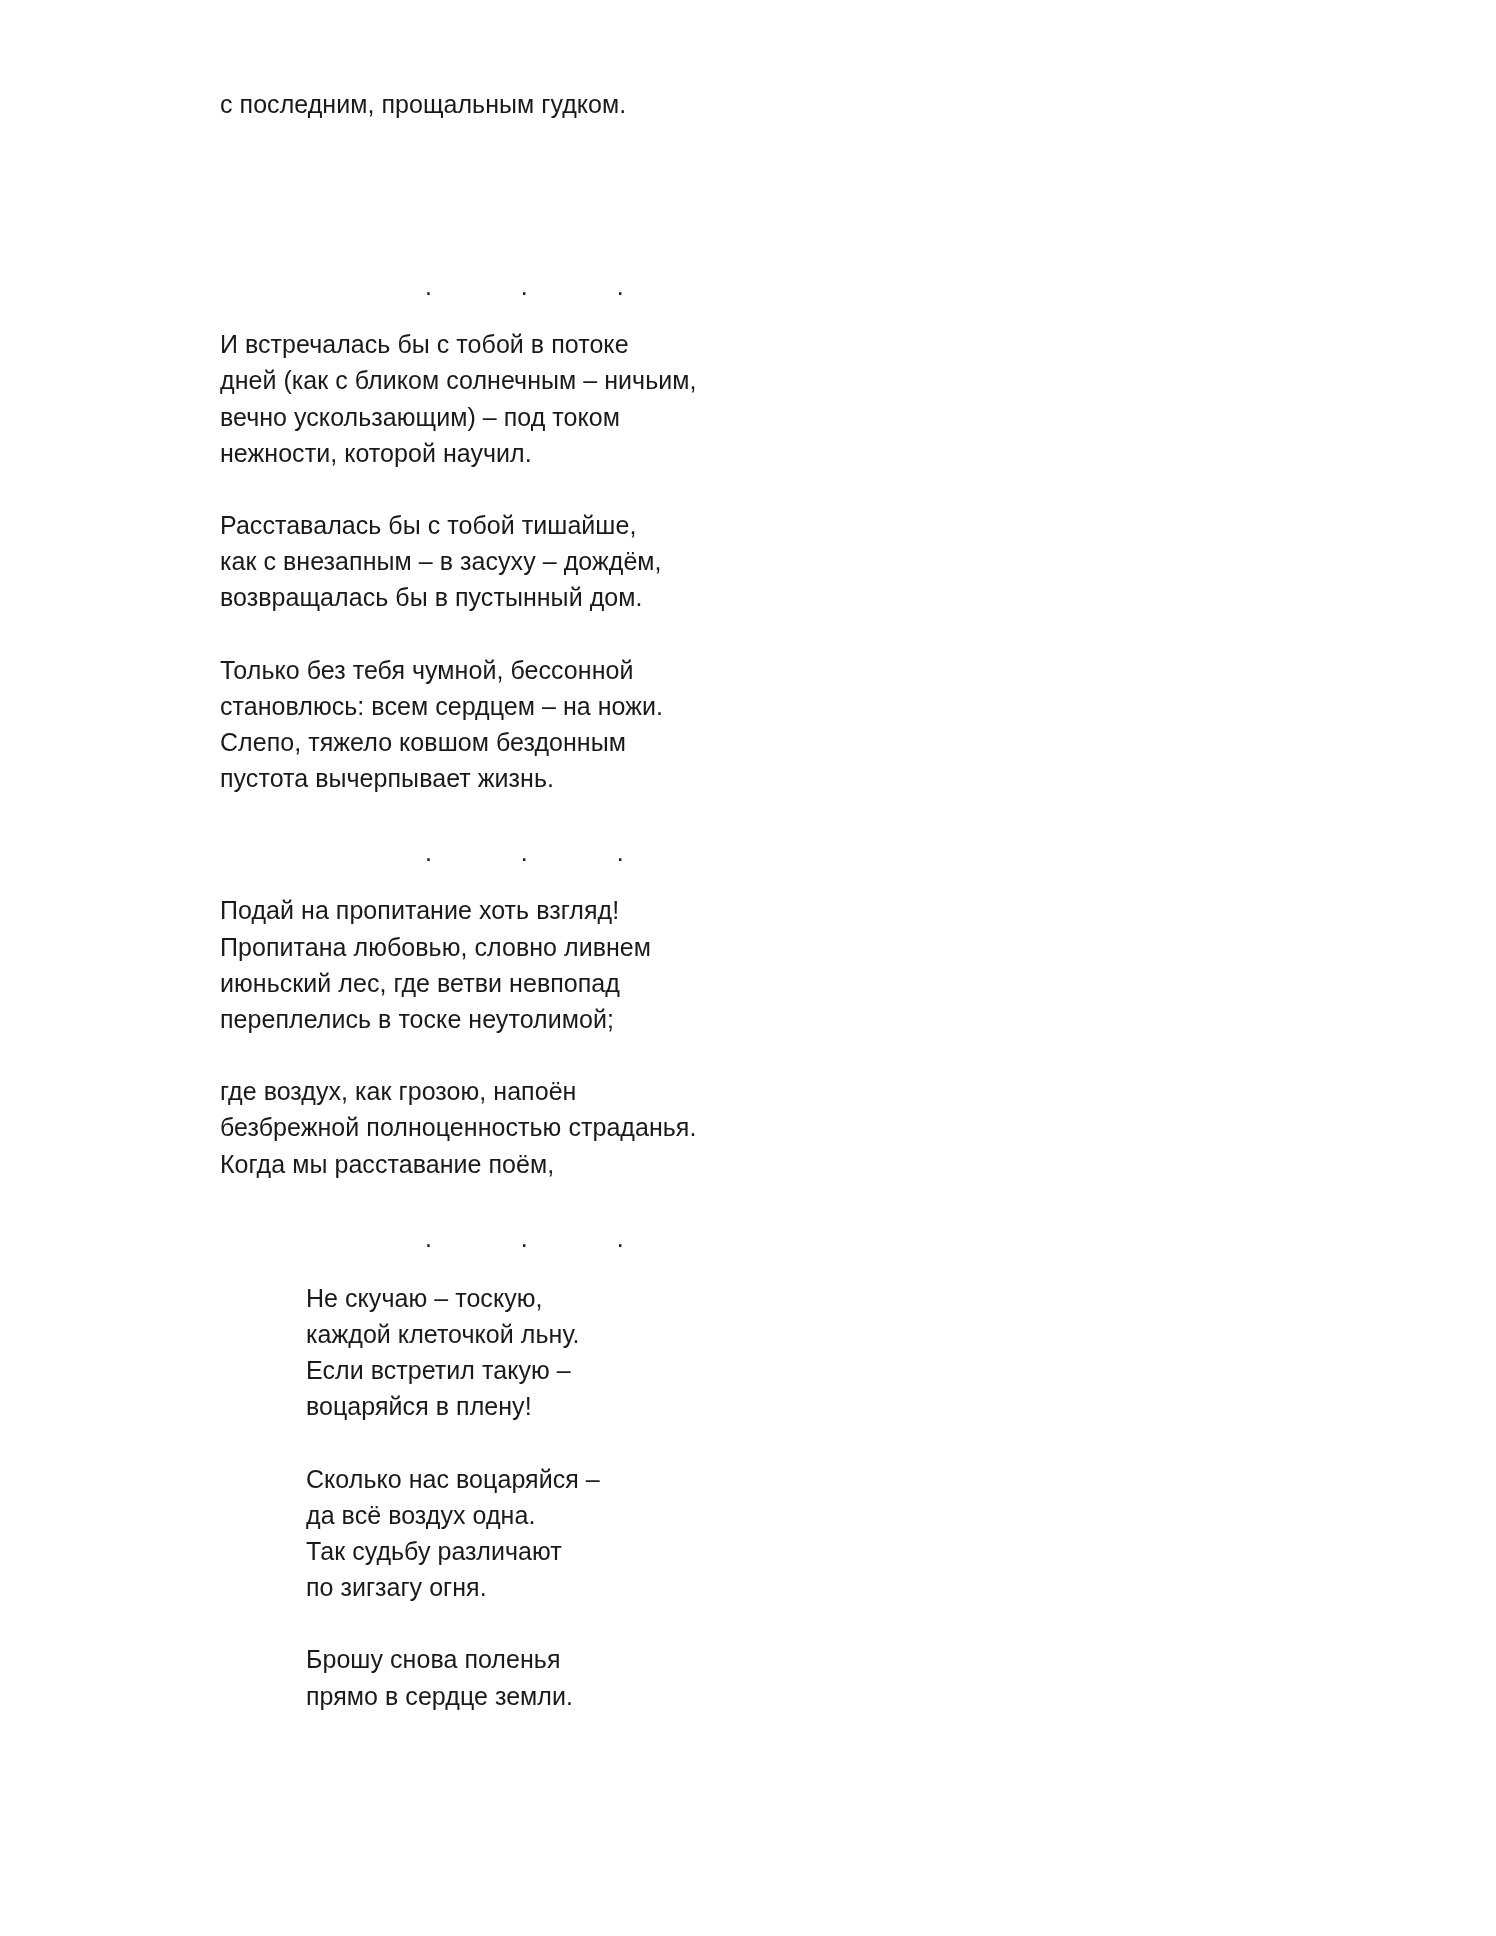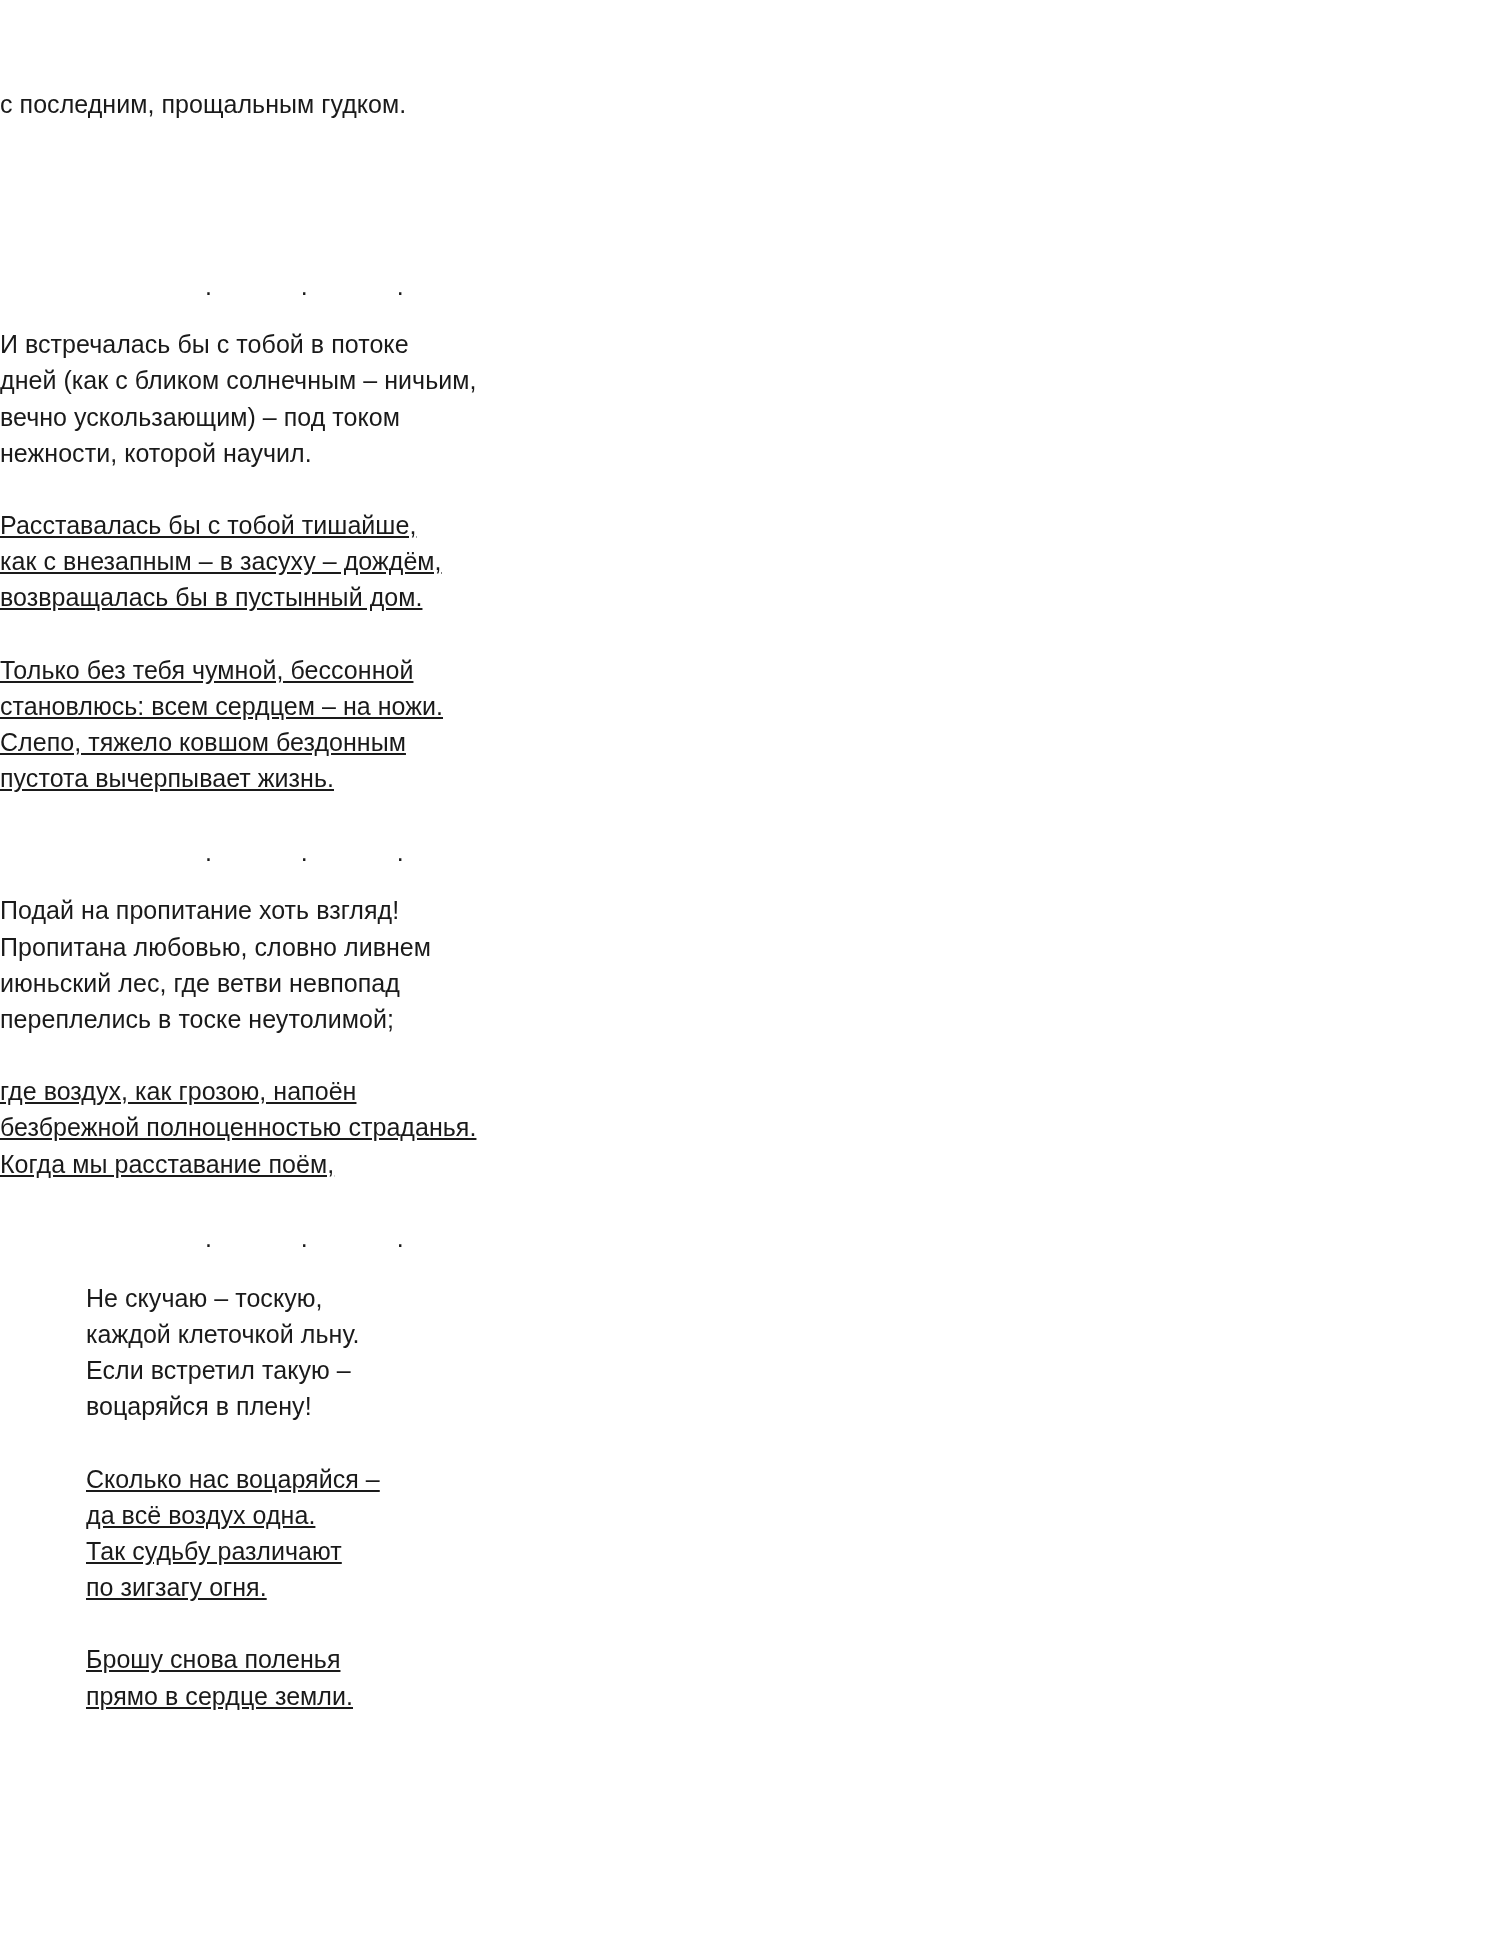--- a/index.html
+++ b/index.html
@@ -16,20 +16,21 @@
     color: #1a1a1a;
     overflow: hidden;
   }
 
   .page {
     width: 1496px;
     min-height: 1936px;
     background: #ffffff;
     box-sizing: border-box;
     padding-top: 86px;
+    padding-left: 220px;
     padding-right: 120px;
   }
 
   
   .block {
     
   }
 
   .stanza {
     margin: 0;
@@ -46,21 +47,20 @@
   }
 
   
   .indent {
     padding-left: 86px;
   }
 
   
   .stanza + .stanza {
     margin-top: 36px;
-    text-decoration: underline;
   }
 
   
   .separator {
     height: 36px;
     padding-left: 0;
     position: relative;
   }
   .separator .dots {
     display: inline-block;

